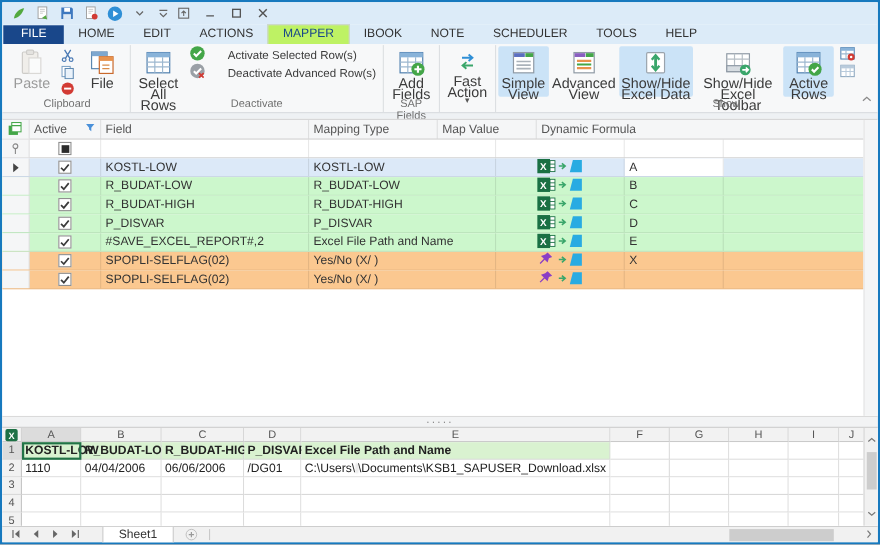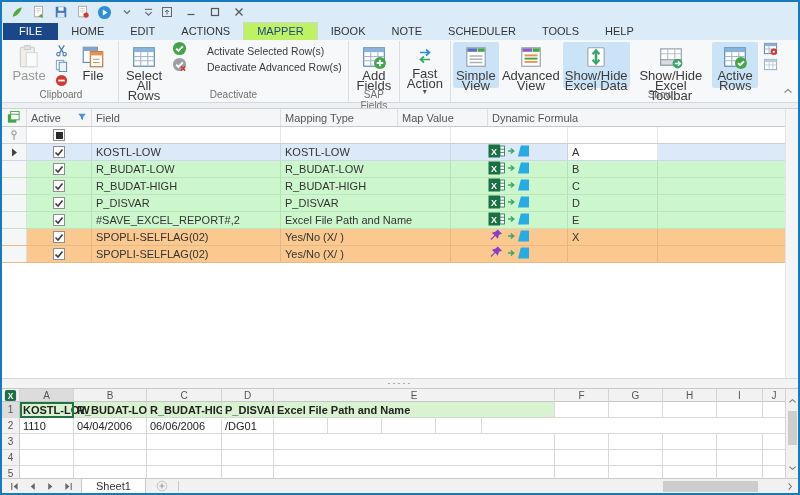--- a/index.html
+++ b/index.html
@@ -100,21 +100,21 @@
   .xl-vscroll{ position:absolute; top:0; right:0; bottom:0; width:13px; background:#f1f1f1;
     border-left:1px solid #d4d4d4; display:flex; flex-direction:column; align-items:center; }
   .vthumb{ width:9px; height:34px; background:#cdcdcd; margin-top:2px; }
   .varrow{ margin-top:auto; margin-bottom:2px; }
   .varrow-top{ margin:2px 0 0 0; }
 
   
   .sheetbar{ height:15px; background:#f1f1f1; border-top:1px solid #c9c9c9; display:flex; align-items:center; flex:0 0 auto; }
   .nav{ display:flex; align-items:center; gap:9px; padding:0 8px 0 8px; }
   .sheettab{ background:#fff; border-left:1px solid #c9c9c9; border-right:1px solid #c9c9c9;
-    font-size:11px; color:#333; padding:0 14px; height:15px; display:flex; align-items:center; }
+    font-size:11px; color:#333; padding:0 14px; height:15px; display:flex; align-items:center;margin-left:12px; }
   .addsheet{ margin-left:10px; display:flex; align-items:center; }
   .vsep{ width:1px; height:10px; background:#c9c9c9; margin-left:10px; }
   .hscroll{ flex:1; display:flex; align-items:center; justify-content:flex-end; height:100%; }
   .hthumb{ width:95px; height:11px; background:#cdcdcd; margin-right:28px; }
   .harrow{ margin-right:4px; }
 </style>
 </head>
 <body>
 
 <div class="window">
@@ -663,20 +663,25 @@
           <div class="xl-cell xw-h"></div>
           <div class="xl-cell xw-i"></div>
           <div class="xl-cell xw-j"></div>
         </div>
         <div class="xl-row">
           <div class="xl-rh xw-rh">2</div>
           <div class="xl-cell xw-a">1110</div>
           <div class="xl-cell xw-b">04/04/2006</div>
           <div class="xl-cell xw-c">06/06/2006</div>
           <div class="xl-cell xw-d">/DG01</div>
+          <div class="xl-cell xw-e">
+            <span>C:\Users\</span>
+            <span class="redact"></span>
+            <span>\Documents\KSB1_SAPUSER_Download.xlsx</span>
+          </div>
           <div class="xl-cell xw-f"></div>
           <div class="xl-cell xw-g"></div>
           <div class="xl-cell xw-h"></div>
           <div class="xl-cell xw-i"></div>
           <div class="xl-cell xw-j"></div>
         </div>
         <div class="xl-row">
           <div class="xl-rh xw-rh">3</div>
           <div class="xl-cell xw-a"></div>
           <div class="xl-cell xw-b"></div>

